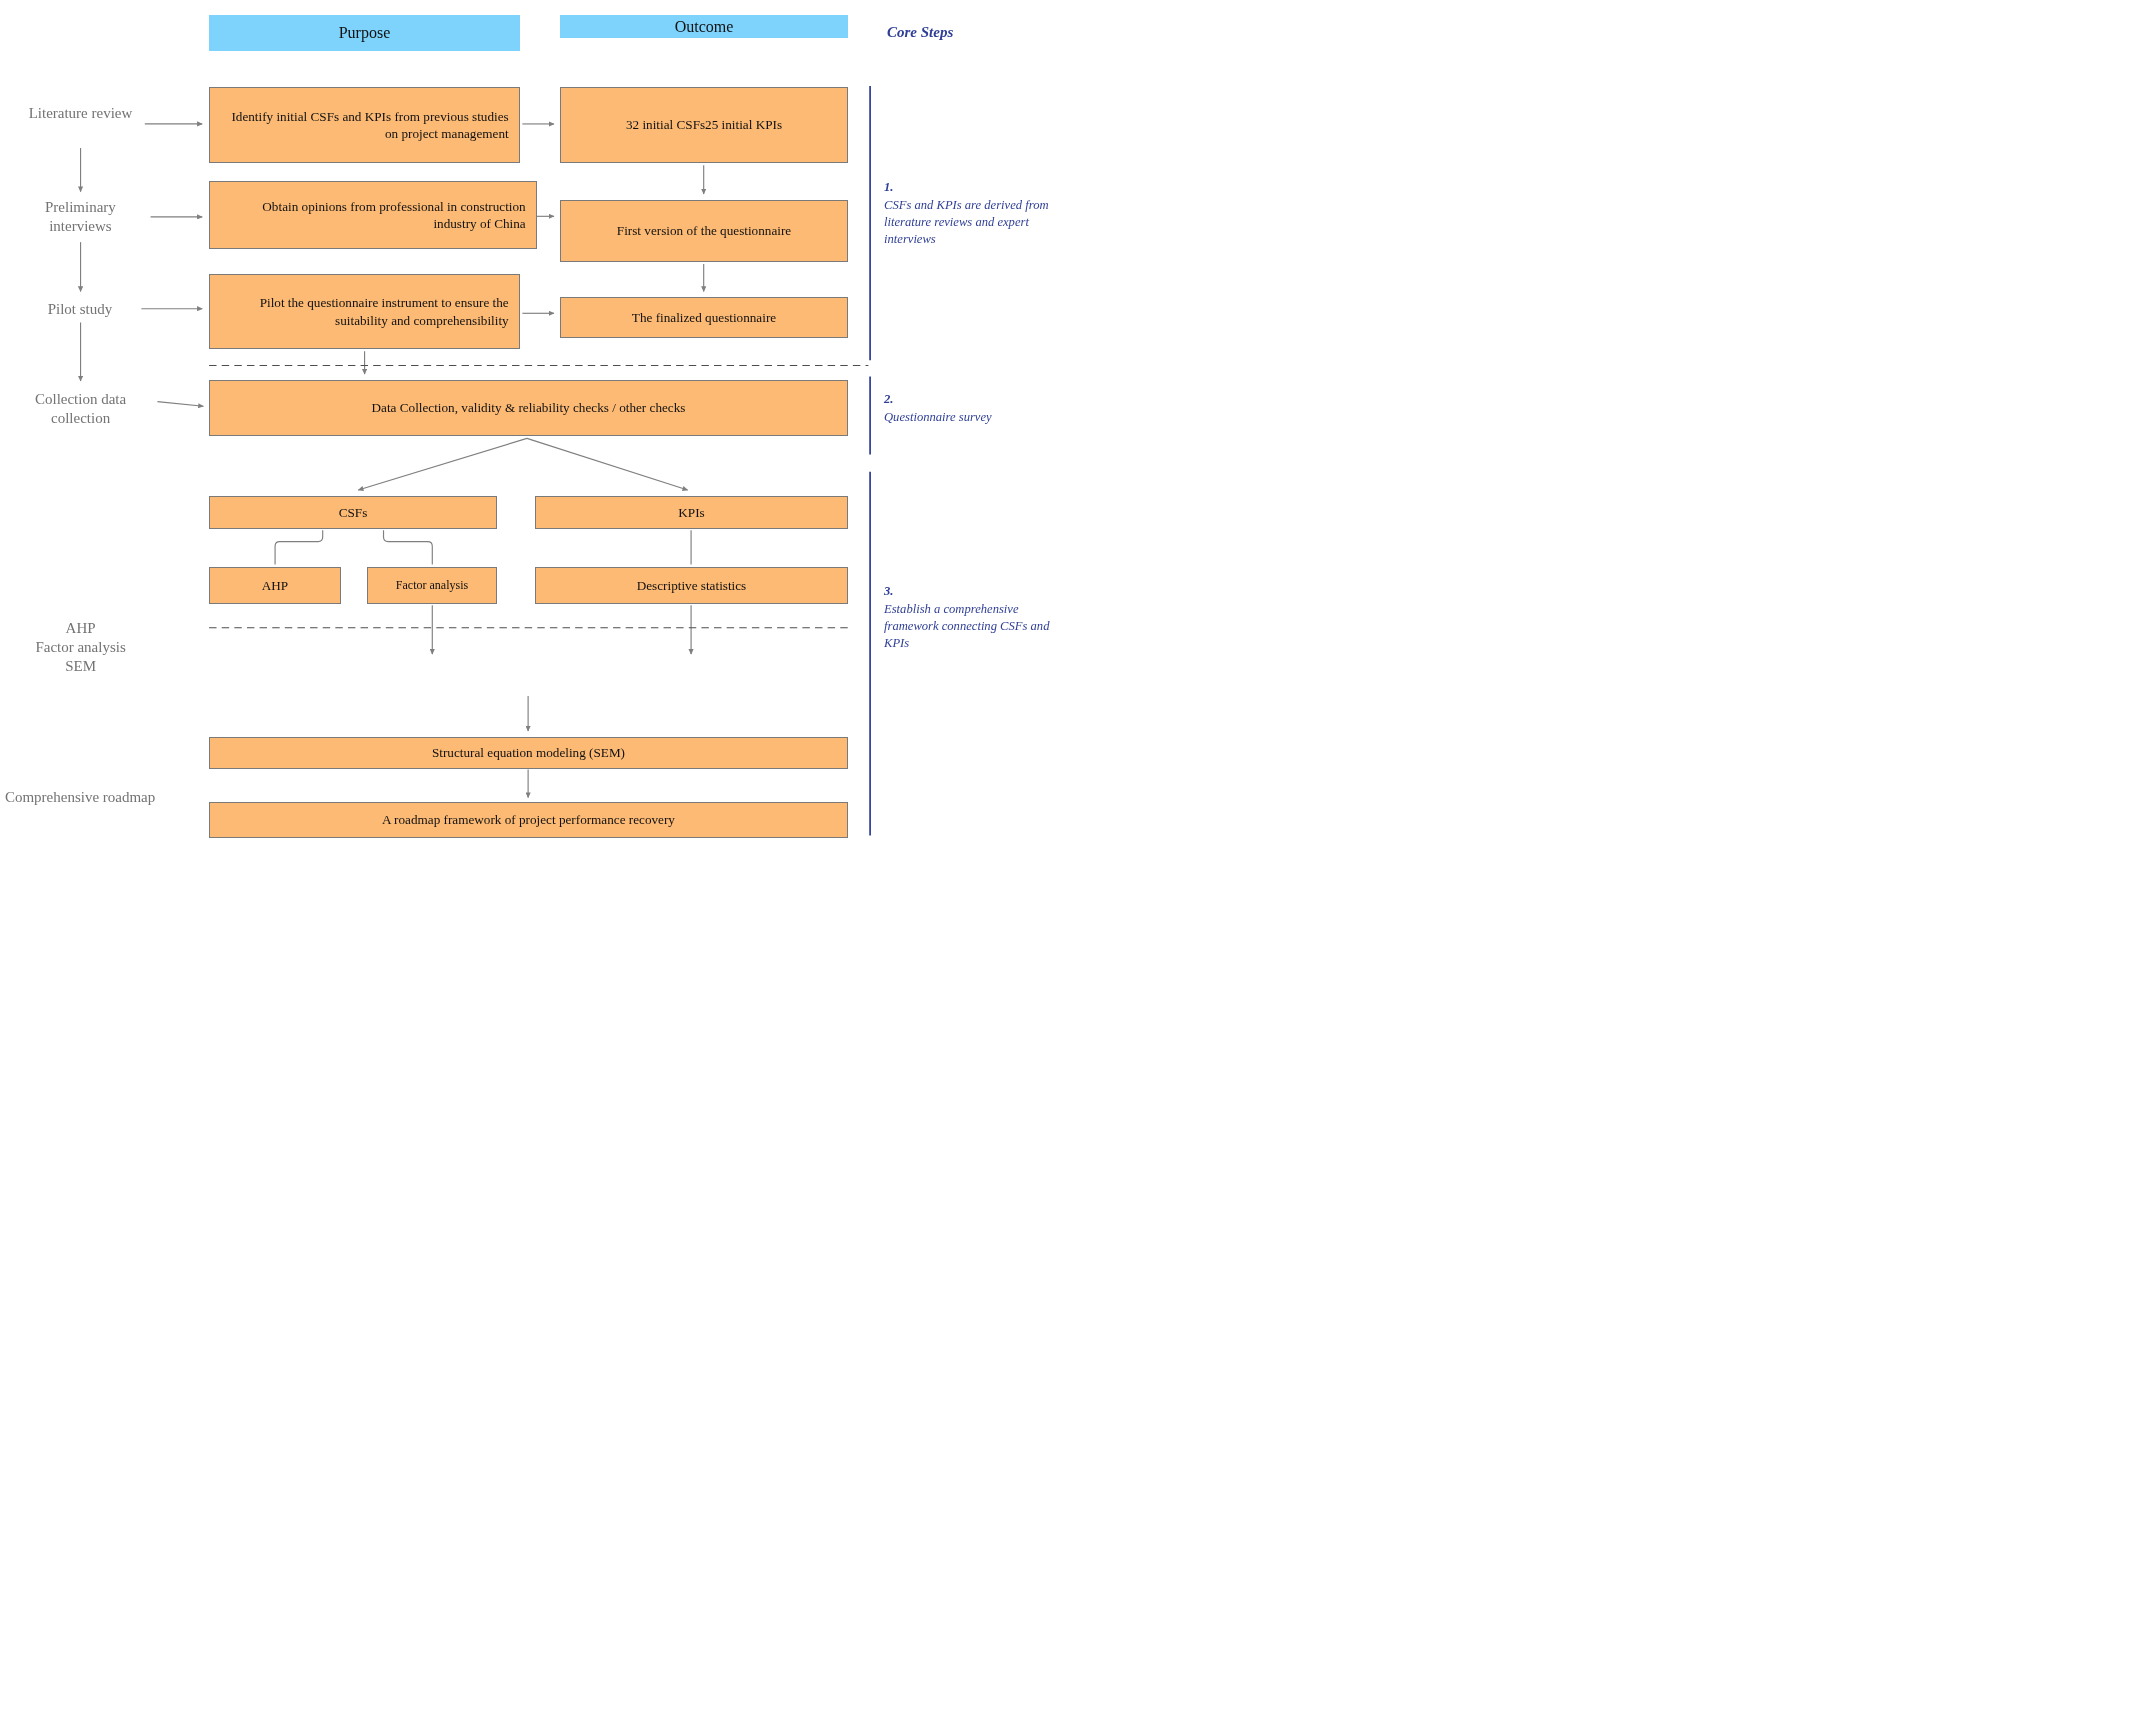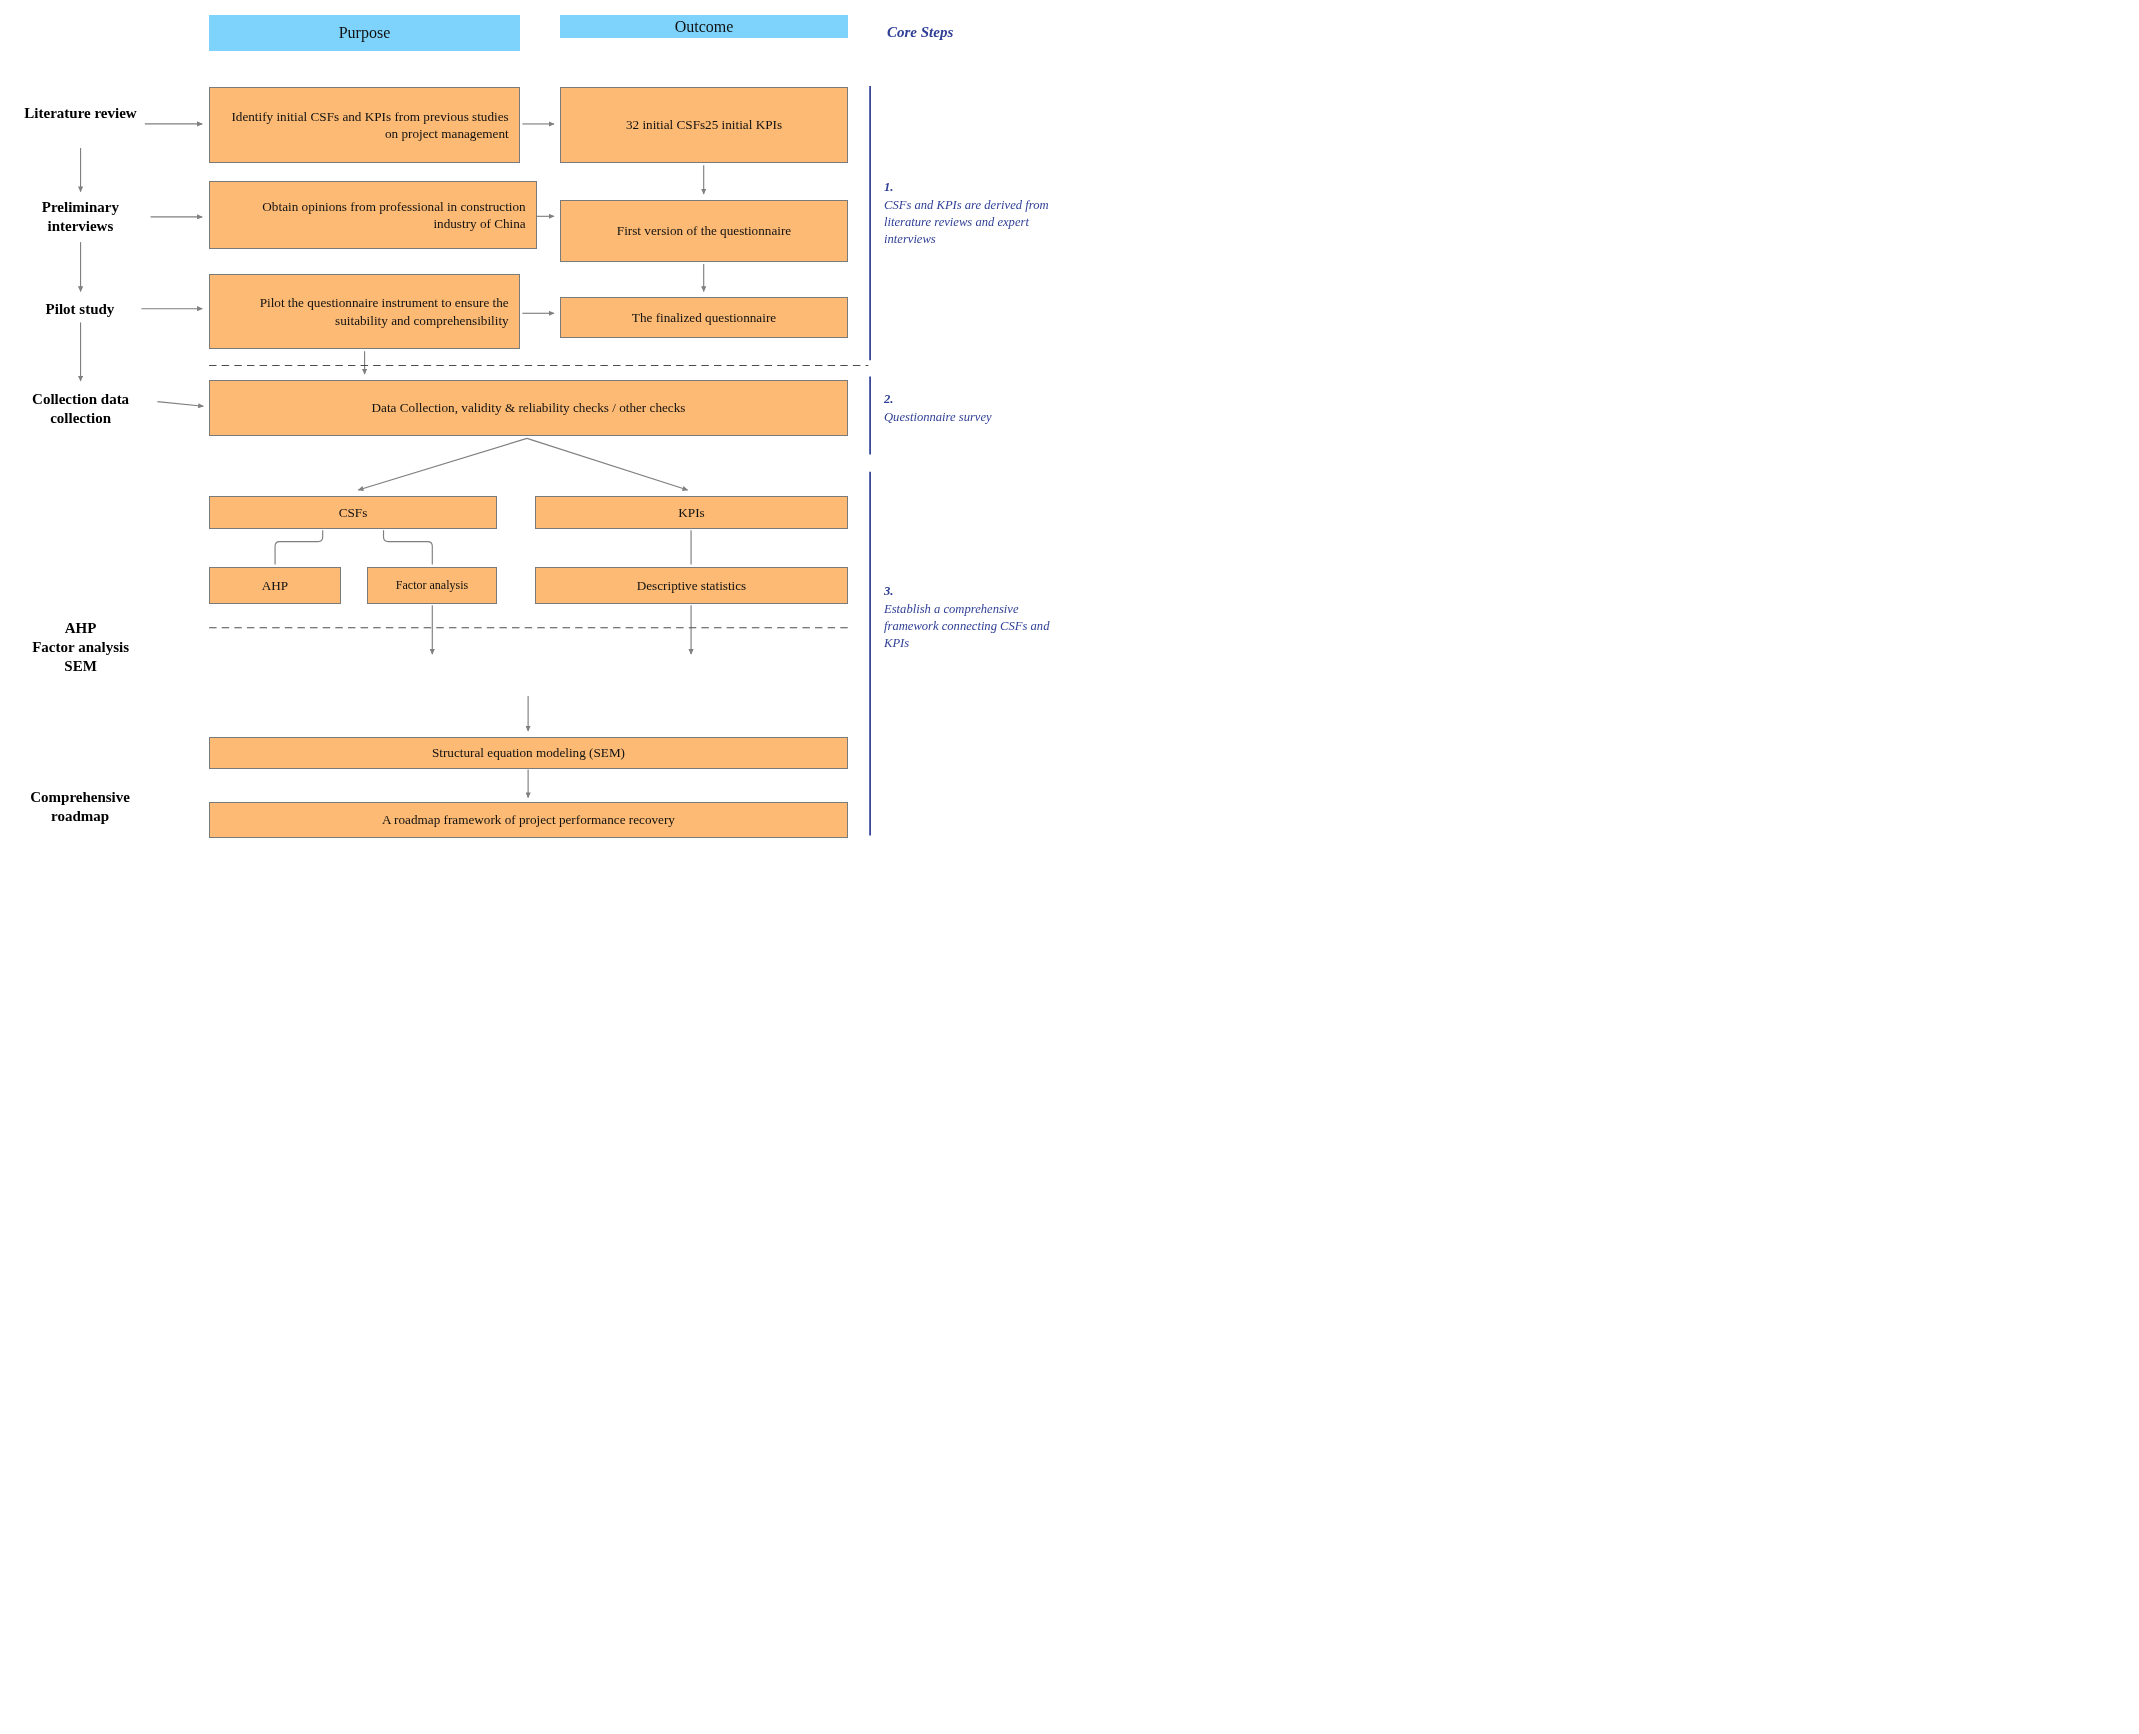--- a/index.html
+++ b/index.html
@@ -28,21 +28,21 @@
     display:flex;align-items:center;justify-content:center;
     text-align:right;
     font-size:13.2px;color:#111111;
     line-height:1.32;
     padding:2.3px 10.3px;
     box-sizing:border-box;
     font-family:Liberation Serif, serif;
   }
   .stage-label{
     position:absolute;z-index:2;
-    color:#000000;font-weight:bold;
+    color:#737373;font-weight:normal;
     font-size:15px;line-height:1.25;
     text-align:center;
   }
   .annotation{
     position:absolute;z-index:2;
     color:#2f3f96;font-style:italic;
     font-size:12.6px;line-height:1.35;
   }
   .annotation .num{font-weight:bold;display:block;margin-bottom:1.1px;}
 </style>

